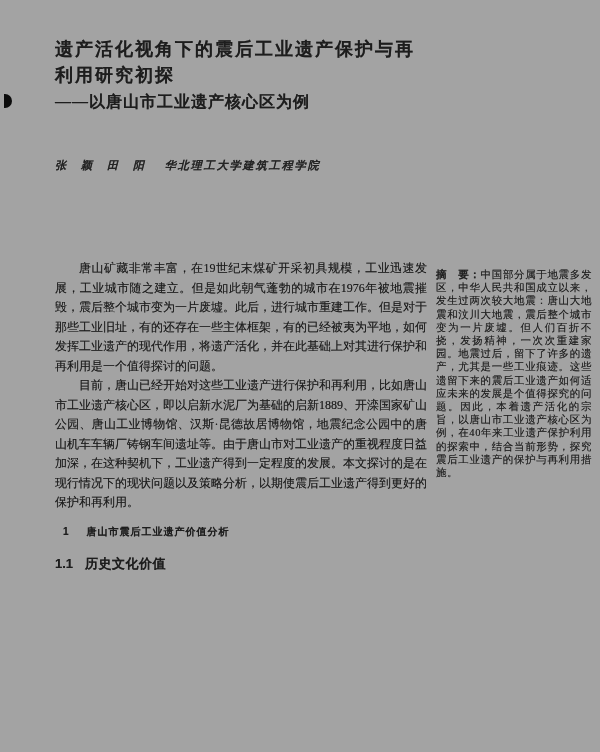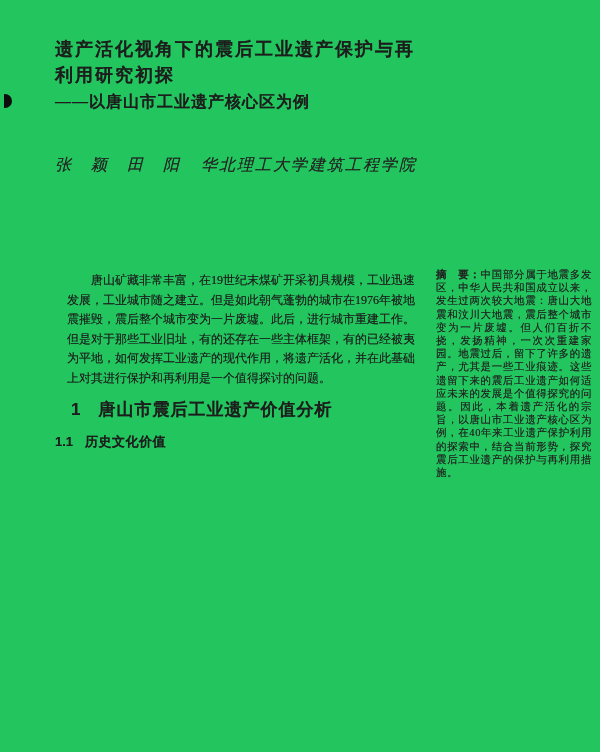--- a/index.html
+++ b/index.html
@@ -1,19 +1,19 @@
 <!DOCTYPE html>
 <html><head>
 <meta charset="utf-8">
 <style>
   html,body{margin:0;padding:0;background:#e8e8e8;}
   .page{
     position:relative;
     width:600px;height:752px;
-    background:#22c55e;
+    background:#a3a3a3;
     overflow:hidden;
     font-family:"Liberation Serif","DejaVu Serif",serif;
     color:#1d1d1d;
     box-sizing:border-box;
     text-shadow:0 0 .3px rgba(20,20,20,.55);
   }
   .bleed-mark{
     position:absolute;left:4px;top:94px;
     width:8px;height:14px;background:#0c0c0c;
     border-radius:0 7px 7px 0;
@@ -28,39 +28,40 @@
     font-weight:bold;letter-spacing:2px;
     font-family:"Liberation Serif","DejaVu Serif",serif;
   }
   .paper-subtitle{
     margin:5px 0 0 0;
     font-size:16px;line-height:18px;
     font-weight:bold;letter-spacing:1px;
   }
   .authors-line{
     margin-top:47px;
-    font-size:16px;line-height:14px;
+    font-size:11px;line-height:14px;
     font-style:italic;letter-spacing:2px;
     color:#242424;
+    font-weight:bold;
   }
   .authors-line .affiliation{margin-left:14px;}
   .columns{
     display:flex;align-items:flex-start;
     margin-top:87px;
   }
   .main-col{
     width:372px;
     font-size:12px;line-height:19.5px;
     text-align:justify;text-justify:inter-ideograph;
   }
-  .main-col p{margin:12px;text-indent:2em;}
+  .main-col p{margin:0;text-indent:2em;}
   .section-heading{
-    margin:9px 0 13px 16px;
+    margin:9px 0 13px 8px;
     font-family:"Liberation Sans","DejaVu Sans",sans-serif;
-    font-size:17px;line-height:20px;font-weight:bold;
+    font-size:10px;line-height:20px;font-weight:bold;
     letter-spacing:1px;text-indent:0;
   }
   .section-heading .sec-num{margin-right:18px;letter-spacing:0;}
   .subsection-heading{
     margin:9px 0 7px 0;
     font-family:"Liberation Sans","DejaVu Sans",sans-serif;
     font-size:13px;line-height:17px;font-weight:bold;
     letter-spacing:.5px;text-indent:0;
   }
   .subsection-heading .sec-num{margin-right:12px;letter-spacing:0;}
@@ -96,20 +97,21 @@
       <span class="affiliation">华北理工大学建筑工程学院</span>
     </div>
 
     <div class="columns">
 
       <div class="main-col">
 
         <p>唐山矿藏非常丰富，在19世纪末煤矿开采初具规模，工业迅速发展，工业城市随之建立。但是如此朝气蓬勃的城市在1976年被地震摧毁，震后整个城市变为一片废墟。此后，进行城市重建工作。但是对于那些工业旧址，有的还存在一些主体框架，有的已经被夷为平地，如何发挥工业遗产的现代作用，将遗产活化，并在此基础上对其进行保护和再利用是一个值得探讨的问题。</p>
 
 
+        <p>目前，唐山已经开始对这些工业遗产进行保护和再利用，比如唐山市工业遗产核心区，即以启新水泥厂为基础的启新1889、开滦国家矿山公园、唐山工业博物馆、汉斯·昆德故居博物馆，地震纪念公园中的唐山机车车辆厂铸钢车间遗址等。由于唐山市对工业遗产的重视程度日益加深，在这种契机下，工业遗产得到一定程度的发展。本文探讨的是在现行情况下的现状问题以及策略分析，以期使震后工业遗产得到更好的保护和再利用。</p>
 
         <h2 class="section-heading">
           <span class="sec-num">1</span><span>唐山市震后工业遗产价值分析</span>
         </h2>
 
 
         <h3 class="subsection-heading">
           <span class="sec-num">1.1</span><span>历史文化价值</span>
         </h3>
 

